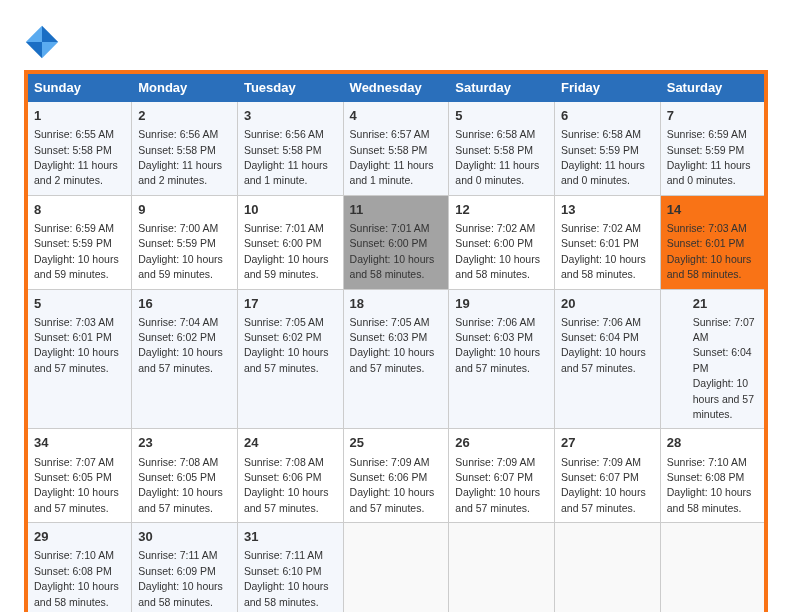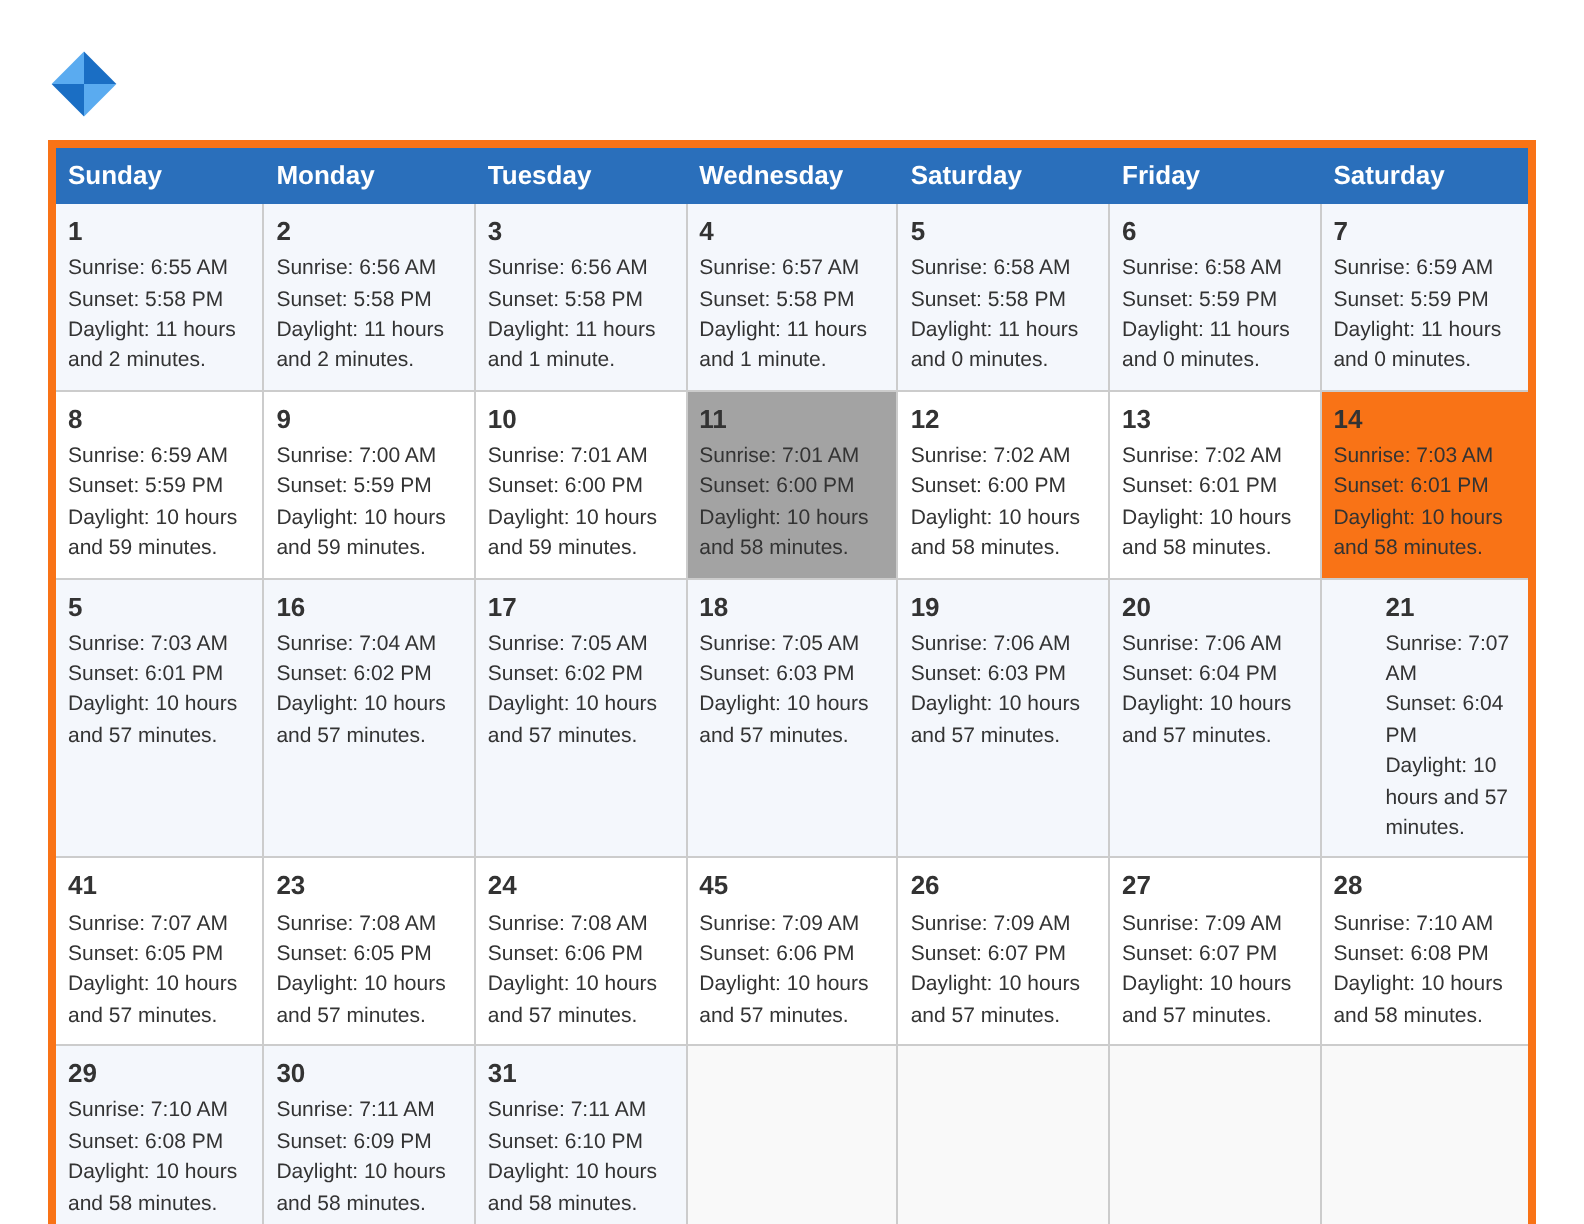--- a/index.html
+++ b/index.html
@@ -160,24 +160,24 @@
       <tr>
         <td style="background: rgb(244, 247, 252);"><span class="day-number">5</span><span class="day-info">Sunrise: 7:03 AM<br>Sunset: 6:01 PM<br>Daylight: 10 hours and 57 minutes.</span></td>
         <td style="background: rgb(244, 247, 252);"><span class="day-number">16</span><span class="day-info">Sunrise: 7:04 AM<br>Sunset: 6:02 PM<br>Daylight: 10 hours and 57 minutes.</span></td>
         <td style="background: rgb(244, 247, 252);"><span class="day-number">17</span><span class="day-info">Sunrise: 7:05 AM<br>Sunset: 6:02 PM<br>Daylight: 10 hours and 57 minutes.</span></td>
         <td style="background: rgb(244, 247, 252);"><span class="day-number">18</span><span class="day-info">Sunrise: 7:05 AM<br>Sunset: 6:03 PM<br>Daylight: 10 hours and 57 minutes.</span></td>
         <td style="background: rgb(244, 247, 252);"><span class="day-number">19</span><span class="day-info">Sunrise: 7:06 AM<br>Sunset: 6:03 PM<br>Daylight: 10 hours and 57 minutes.</span></td>
         <td style="background: rgb(244, 247, 252);"><span class="day-number">20</span><span class="day-info">Sunrise: 7:06 AM<br>Sunset: 6:04 PM<br>Daylight: 10 hours and 57 minutes.</span></td>
         <td style="background: rgb(244, 247, 252); padding-left: 32px;"><span class="day-number">21</span><span class="day-info">Sunrise: 7:07 AM<br>Sunset: 6:04 PM<br>Daylight: 10 hours and 57 minutes.</span></td>
       </tr>
       <tr>
-        <td style="background: rgb(255, 255, 255);"><span class="day-number">41</span><span class="day-info">Sunrise: 7:07 AM<br>Sunset: 6:05 PM<br>Daylight: 10 hours and 57 minutes.</span></td>
+        <td style="background: rgb(255, 255, 255);"><span class="day-number">34</span><span class="day-info">Sunrise: 7:07 AM<br>Sunset: 6:05 PM<br>Daylight: 10 hours and 57 minutes.</span></td>
         <td style="background: rgb(255, 255, 255); margin-top: 20px;"><span class="day-number">23</span><span class="day-info">Sunrise: 7:08 AM<br>Sunset: 6:05 PM<br>Daylight: 10 hours and 57 minutes.</span></td>
         <td style="background: rgb(255, 255, 255);"><span class="day-number">24</span><span class="day-info">Sunrise: 7:08 AM<br>Sunset: 6:06 PM<br>Daylight: 10 hours and 57 minutes.</span></td>
-        <td style="background: rgb(255, 255, 255);"><span class="day-number">45</span><span class="day-info">Sunrise: 7:09 AM<br>Sunset: 6:06 PM<br>Daylight: 10 hours and 57 minutes.</span></td>
+        <td style="background: rgb(255, 255, 255);"><span class="day-number">25</span><span class="day-info">Sunrise: 7:09 AM<br>Sunset: 6:06 PM<br>Daylight: 10 hours and 57 minutes.</span></td>
         <td style="background: rgb(255, 255, 255);"><span class="day-number">26</span><span class="day-info">Sunrise: 7:09 AM<br>Sunset: 6:07 PM<br>Daylight: 10 hours and 57 minutes.</span></td>
         <td style="background: rgb(255, 255, 255);"><span class="day-number">27</span><span class="day-info">Sunrise: 7:09 AM<br>Sunset: 6:07 PM<br>Daylight: 10 hours and 57 minutes.</span></td>
         <td style="background: rgb(255, 255, 255);"><span class="day-number">28</span><span class="day-info">Sunrise: 7:10 AM<br>Sunset: 6:08 PM<br>Daylight: 10 hours and 58 minutes.</span></td>
       </tr>
       <tr>
         <td style="background: rgb(244, 247, 252);"><span class="day-number">29</span><span class="day-info">Sunrise: 7:10 AM<br>Sunset: 6:08 PM<br>Daylight: 10 hours and 58 minutes.</span></td>
         <td style="background: rgb(244, 247, 252); margin-top: 12px;"><span class="day-number">30</span><span class="day-info">Sunrise: 7:11 AM<br>Sunset: 6:09 PM<br>Daylight: 10 hours and 58 minutes.</span></td>
         <td style="background: rgb(244, 247, 252);"><span class="day-number">31</span><span class="day-info">Sunrise: 7:11 AM<br>Sunset: 6:10 PM<br>Daylight: 10 hours and 58 minutes.</span></td>
         <td class="empty" style="background: rgb(249, 249, 249);"></td>
         <td class="empty" style="background: rgb(249, 249, 249);"></td>

